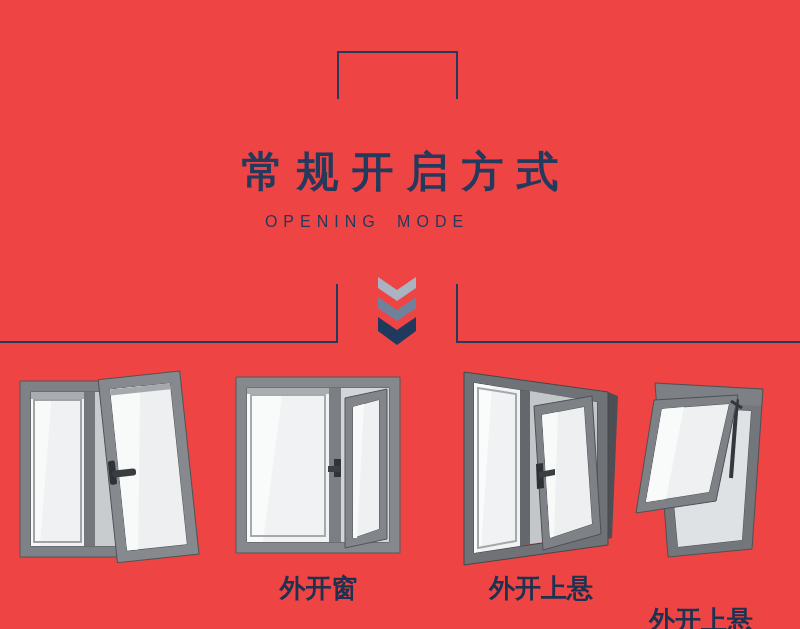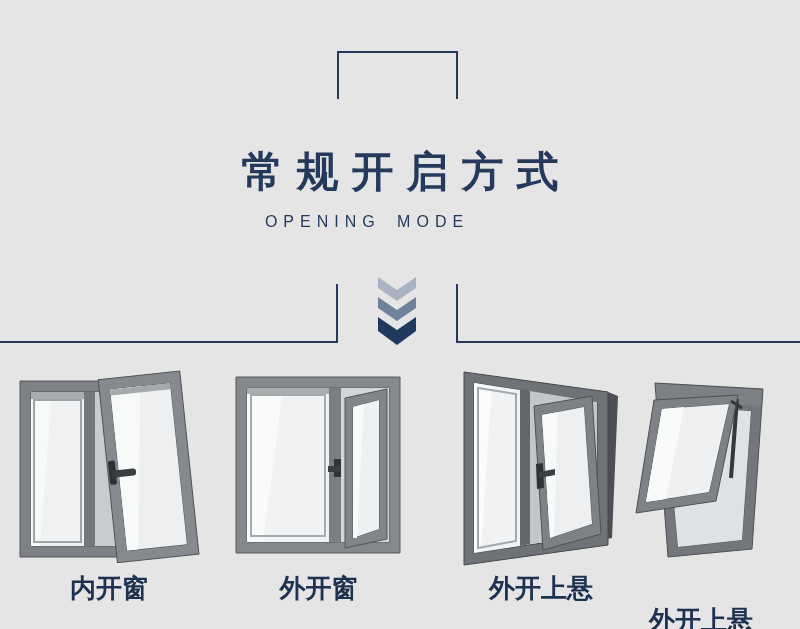--- a/index.html
+++ b/index.html
@@ -3,21 +3,21 @@
 <meta charset="utf-8">
 <style>
   * { margin: 0; padding: 0; box-sizing: border-box; }
   html, body { background: #ffffff; }
   body { font-family: "Liberation Sans", "DejaVu Sans", sans-serif; }
 
   .stage {
     position: relative;
     width: 800px;
     height: 629px;
-    background: #e5e5e5;
+    background: #ef4444;
     overflow: hidden;
     margin: 0 auto;
   }
 
   
   .top-bracket {
     position: absolute;
     left: 337px; top: 51px;
     width: 121px; height: 48px;
     border-top: 2px solid #24395c;
@@ -165,18 +165,17 @@
       <polygon points="31,40 117,45 108,174 44,181" fill="#dfe2e4"></polygon>
       <polygon points="22,18 128,24 127,40 23,34" fill="#7d8185"></polygon>
       <line x1="103" y1="33" x2="97" y2="112" stroke="#34383c" stroke-width="4"></line>
       <path d="M20,34 L104,29 L82,135 L2,147 Z M28,43 L95,38 L75,126 L12,136 Z" fill-rule="evenodd" fill="#7e8286" stroke="#4d5155" stroke-width="1"></path>
       <polygon points="28,43 95,38 75,126 12,136" fill="#eef0f1"></polygon>
       <polygon points="28,43 50,41 32,133 12,136" fill="#f9fafa"></polygon>
       <line x1="97" y1="35" x2="108" y2="42" stroke="#34383c" stroke-width="3"></line>
     </svg>
   </div>
 
-  <div class="window-label lab-1">内开窗</div>
   <div class="window-label lab-2">外开窗</div>
   <div class="window-label lab-3">外开上悬</div>
   <div class="window-label lab-4">外开上悬</div>
 
 </div>
 
 </body></html>

